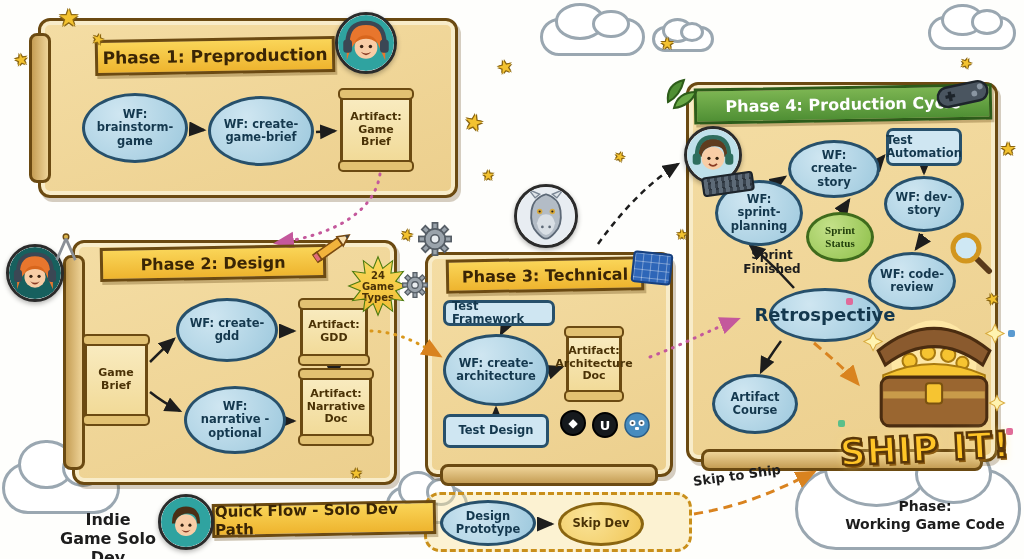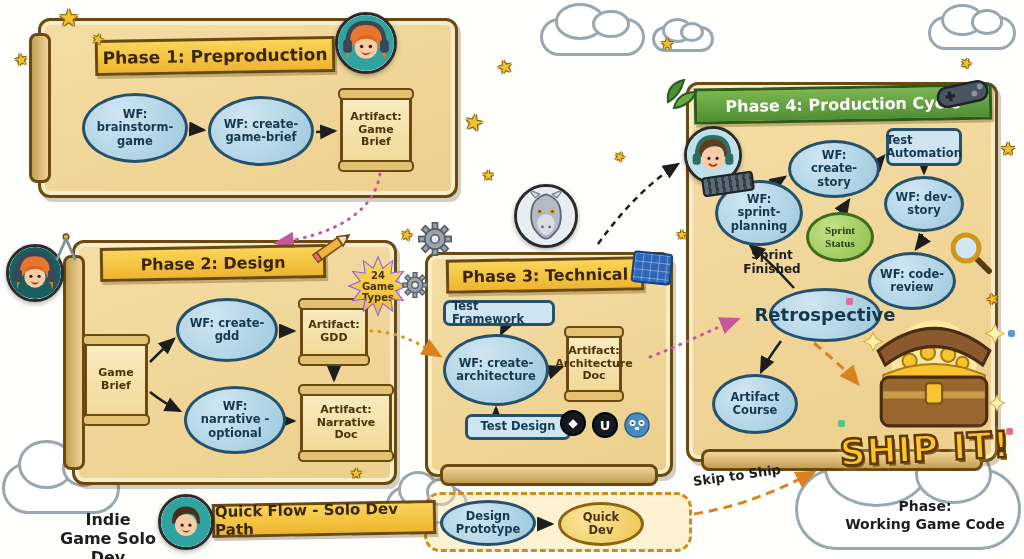--- a/index.html
+++ b/index.html
@@ -57,21 +57,21 @@
         background-size:8px 8px; }
   .keyboard { position:absolute; width:52px; height:20px; background:#39434e; border:2px solid #1d242b; border-radius:4px;
         transform:rotate(-8deg); z-index:6;
         background-image:repeating-linear-gradient(90deg,#5d6a77 0 4px,transparent 4px 7px),repeating-linear-gradient(#39434e 0 4px,#2b333c 4px 6px); }
   .engine { position:absolute; width:26px; height:26px; border-radius:50%; display:flex; align-items:center; justify-content:center;
         font-weight:bold; font-size:13px; z-index:6; }
   .engine.unity { background:#15191d; color:#fff; border:2px solid #000; font-size:12px; }
   .engine.unreal { background:#15191d; color:#fff; border:2px solid #000; }
 
   
-  .burst { position:absolute; clip-path:var(--star12); background:#8b5cf6; z-index:5; }
+  .burst { position:absolute; clip-path:var(--star12); background:#4d7c0f; z-index:5; }
   .burst-inner { position:absolute; inset:3px; clip-path:var(--star12); background:linear-gradient(#fbd95d,#f0bc33);
         display:flex; align-items:center; justify-content:center; text-align:center;
         font-size:10px; font-weight:bold; color:#4a3206; line-height:1.1; padding:10px; }
 
   
   .freelabel { position:absolute; font-weight:bold; color:#1d1d1d; text-align:center; line-height:1.2; z-index:5; }
 
   
   .shipit { position:absolute; text-align:center; font-weight:900; font-size:36px; letter-spacing:1px; color:#ffc527;
         -webkit-text-stroke:2.5px #5a3708; transform:rotate(-3deg);
@@ -152,21 +152,21 @@
     </svg>
   </div>
   <div class="burst" style="left:346px;top:254px;width:64px;height:64px">
     <div class="burst-inner">24 Game Types</div>
   </div>
 
   <div class="scrollnode" style="left:84px;top:338px;width:64px;height:84px">Game Brief</div>
   <div class="wf" style="left:176px;top:298px;width:102px;height:64px">WF: create-gdd</div>
   <div class="wf" style="left:184px;top:386px;width:102px;height:68px">WF: narrative - optional</div>
   <div class="scrollnode" style="left:300px;top:302px;width:68px;height:60px">Artifact: GDD</div>
-  <div class="scrollnode" style="left:300px;top:388px;width:92px;height:70px">Artifact: Narrative Doc</div>
+  <div class="scrollnode" style="left:300px;top:372px;width:72px;height:70px">Artifact: Narrative Doc</div>
 
   <div class="avatar" style="left:6px;top:244px;width:58px;height:58px">
     <svg viewBox="0 0 64 64">
       <circle cx="32" cy="32" r="32" fill="#17605e"></circle>
       <path d="M10 36 Q8 10 32 10 Q56 10 54 36 L54 52 Q46 34 44 30 Q36 24 26 27 Q16 31 10 52 Z" fill="#e8762d"></path>
       <circle cx="32" cy="37" r="13" fill="#f8cda6"></circle>
       <path d="M19 32 Q22 23 32 23 Q42 23 45 32 Q39 27 32 27 Q25 27 19 32 Z" fill="#d8661d"></path>
       <circle cx="27" cy="36" r="2" fill="#3a2414"></circle>
         <circle cx="37" cy="36" r="2" fill="#3a2414"></circle>
       <path d="M26 42 Q32 50 38 42 Q32 46 26 42 Z" fill="#8a3b24"></path>
@@ -220,21 +220,21 @@
         </g>
         <circle cx="0" cy="0" r="12"></circle>
           <circle cx="0" cy="0" r="5" fill="#e9edf0"></circle>
       </g>
     </svg>
   </div>
 
   <div class="rectnode" style="left:443px;top:300px;width:112px;height:26px">Test Framework</div>
   <div class="wf" style="left:443px;top:334px;width:106px;height:72px">WF: create-architecture</div>
   <div class="scrollnode" style="left:566px;top:330px;width:56px;height:68px">Artifact: Architecture Doc</div>
-  <div class="rectnode" style="left:465px;top:414px;width:106px;height:26px">Test Design</div>
+  <div class="rectnode" style="left:443px;top:414px;width:106px;height:34px">Test Design</div>
 
   <div class="engine unity" style="left:560px;top:410px">◆</div>
   <div class="engine unreal" style="left:592px;top:412px">U</div>
   <div class="engine" style="left:624px;top:412px">
     <svg viewBox="0 0 26 26" width="26" height="26">
       <circle cx="13" cy="13" r="12" fill="#478cbf" stroke="#2a5d86" stroke-width="1.5"></circle>
       <circle cx="8.5" cy="11" r="3" fill="#fff"></circle>
         <circle cx="17.5" cy="11" r="3" fill="#fff"></circle>
       <circle cx="8.5" cy="11" r="1.2" fill="#414042"></circle>
         <circle cx="17.5" cy="11" r="1.2" fill="#414042"></circle>
@@ -345,21 +345,21 @@
       <circle cx="27" cy="36" r="2" fill="#33200f"></circle>
         <circle cx="37" cy="36" r="2" fill="#33200f"></circle>
       <path d="M26 42 Q32 49 38 42 Q32 45 26 42 Z" fill="#8a3b24"></path>
     </svg>
   </div>
   <div class="banner yellow" style="left:212px;top:502px;width:224px;height:34px;font-size:15px;transform:rotate(-1deg)">
     <span>Quick Flow - Solo Dev Path</span>
   </div>
   <div class="dashedbox" style="left:424px;top:492px;width:268px;height:60px"></div>
   <div class="wf" style="left:440px;top:500px;width:96px;height:46px">Design Prototype</div>
-  <div class="wf gold" style="left:558px;top:502px;width:86px;height:44px">Quick Dev</div>
+  <div class="wf gold" style="left:558px;top:502px;width:86px;height:44px">Skip Dev</div>
   <div class="freelabel" style="left:692px;top:468px;width:90px;font-size:13px;transform:rotate(-8deg)">Skip to Ship</div>
 
   <svg class="arrows" viewBox="0 0 1024 559">
     <defs>
       <marker id="mb" markerWidth="9" markerHeight="9" refX="6" refY="3" orient="auto">
           <path d="M0,0 L7,3 L0,6 z" fill="#1d1d1d"></path>
         </marker>
       <marker id="mp" markerWidth="9" markerHeight="9" refX="6" refY="3" orient="auto">
           <path d="M0,0 L7,3 L0,6 z" fill="#c4589c"></path>
         </marker>

